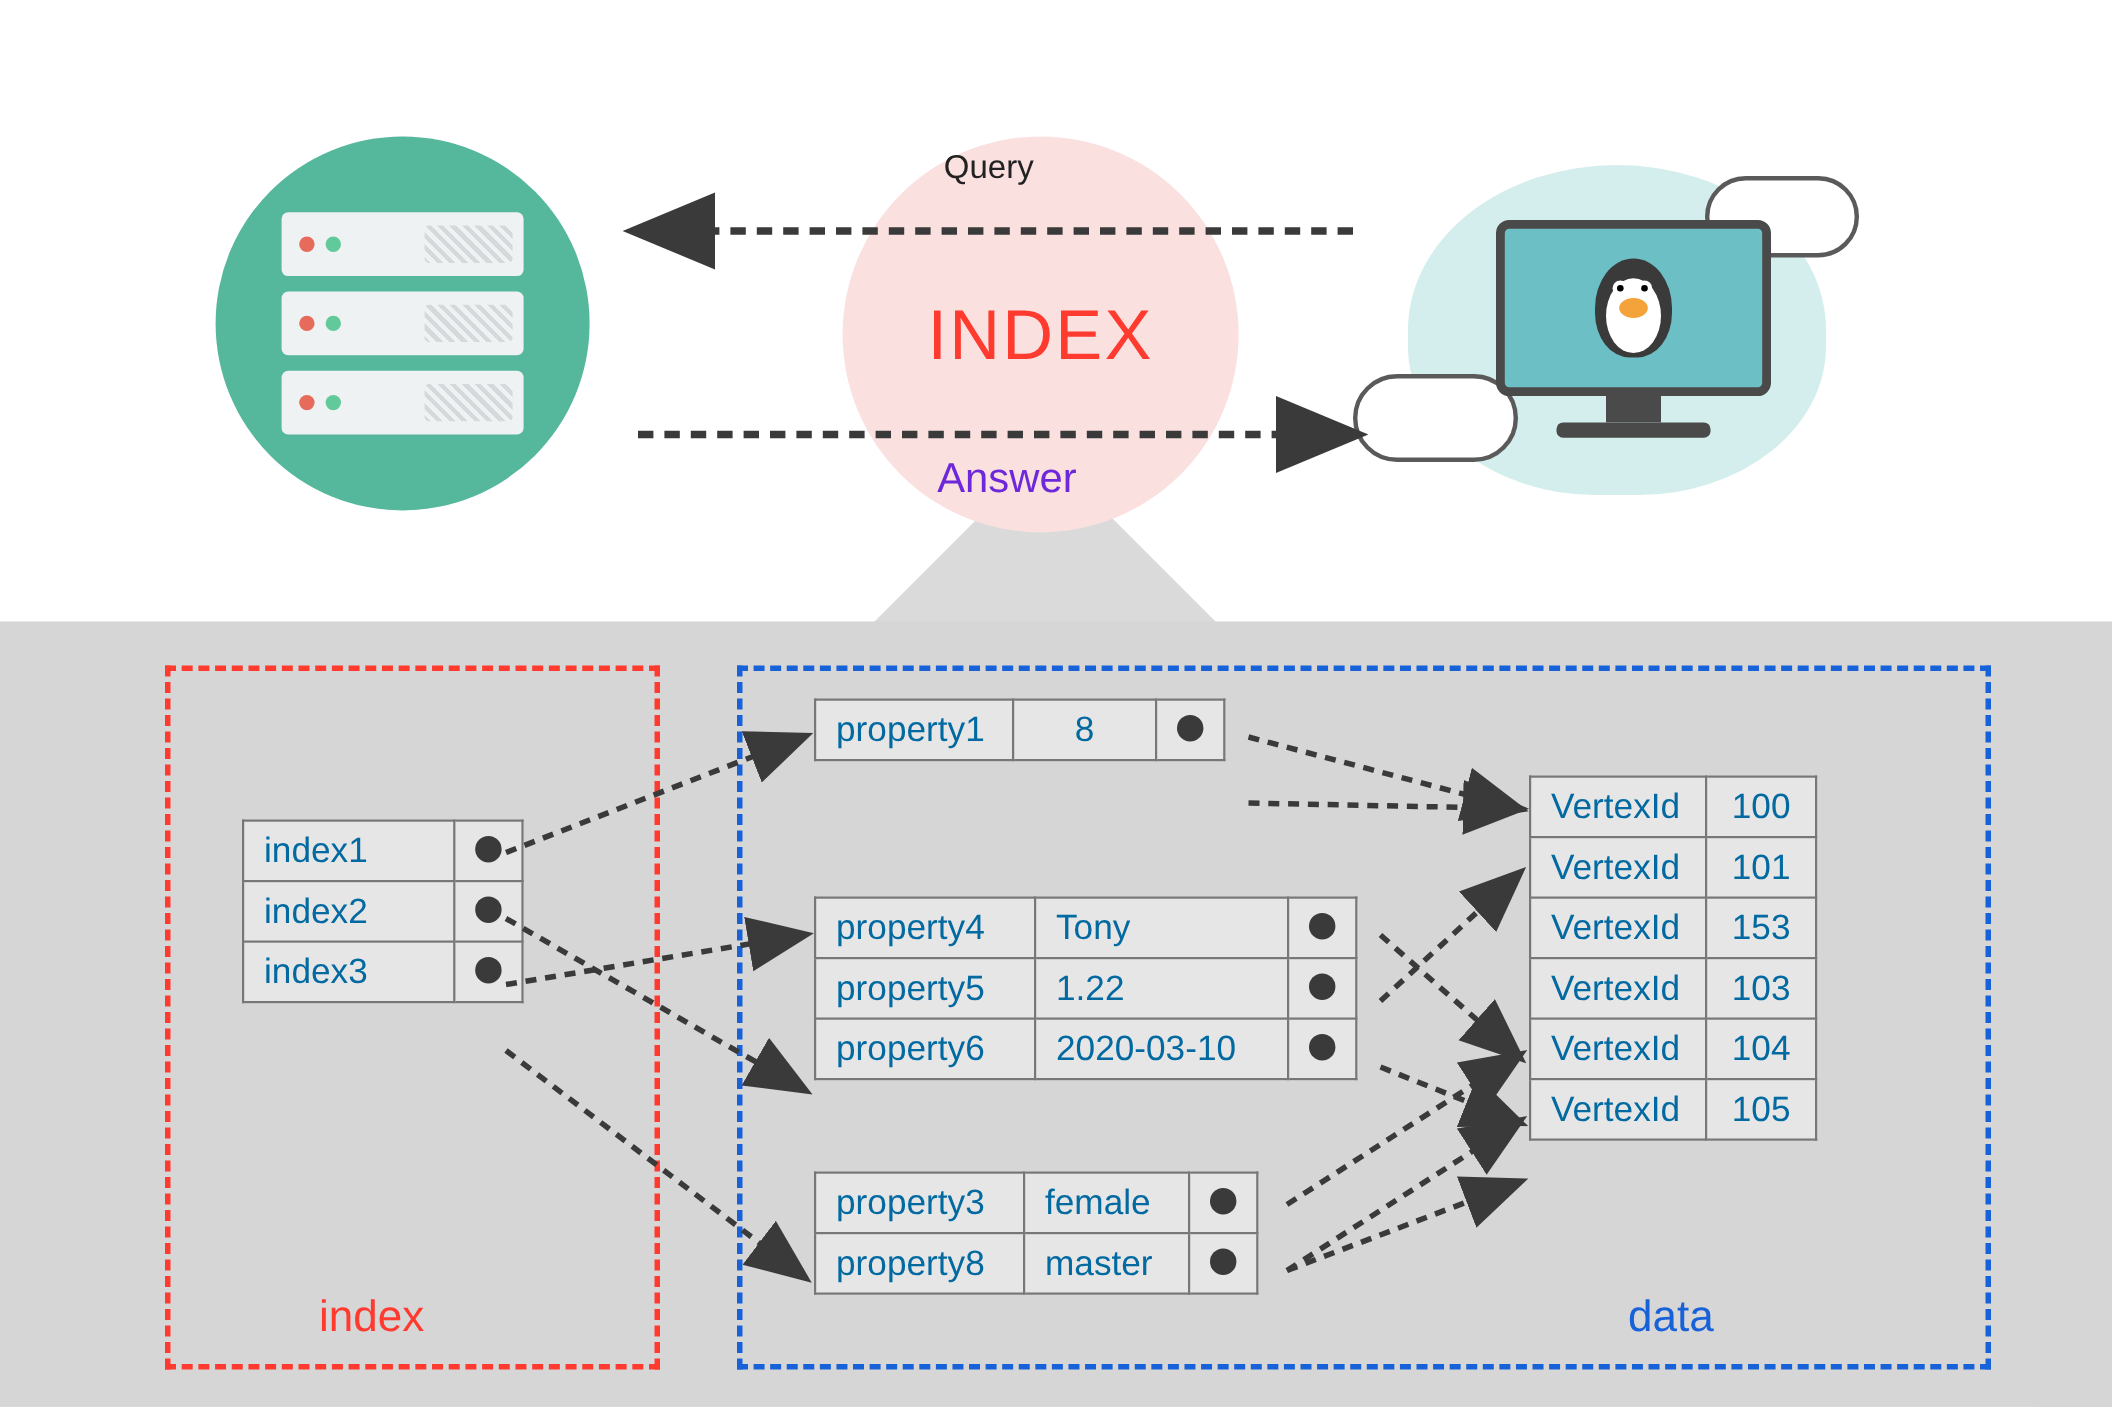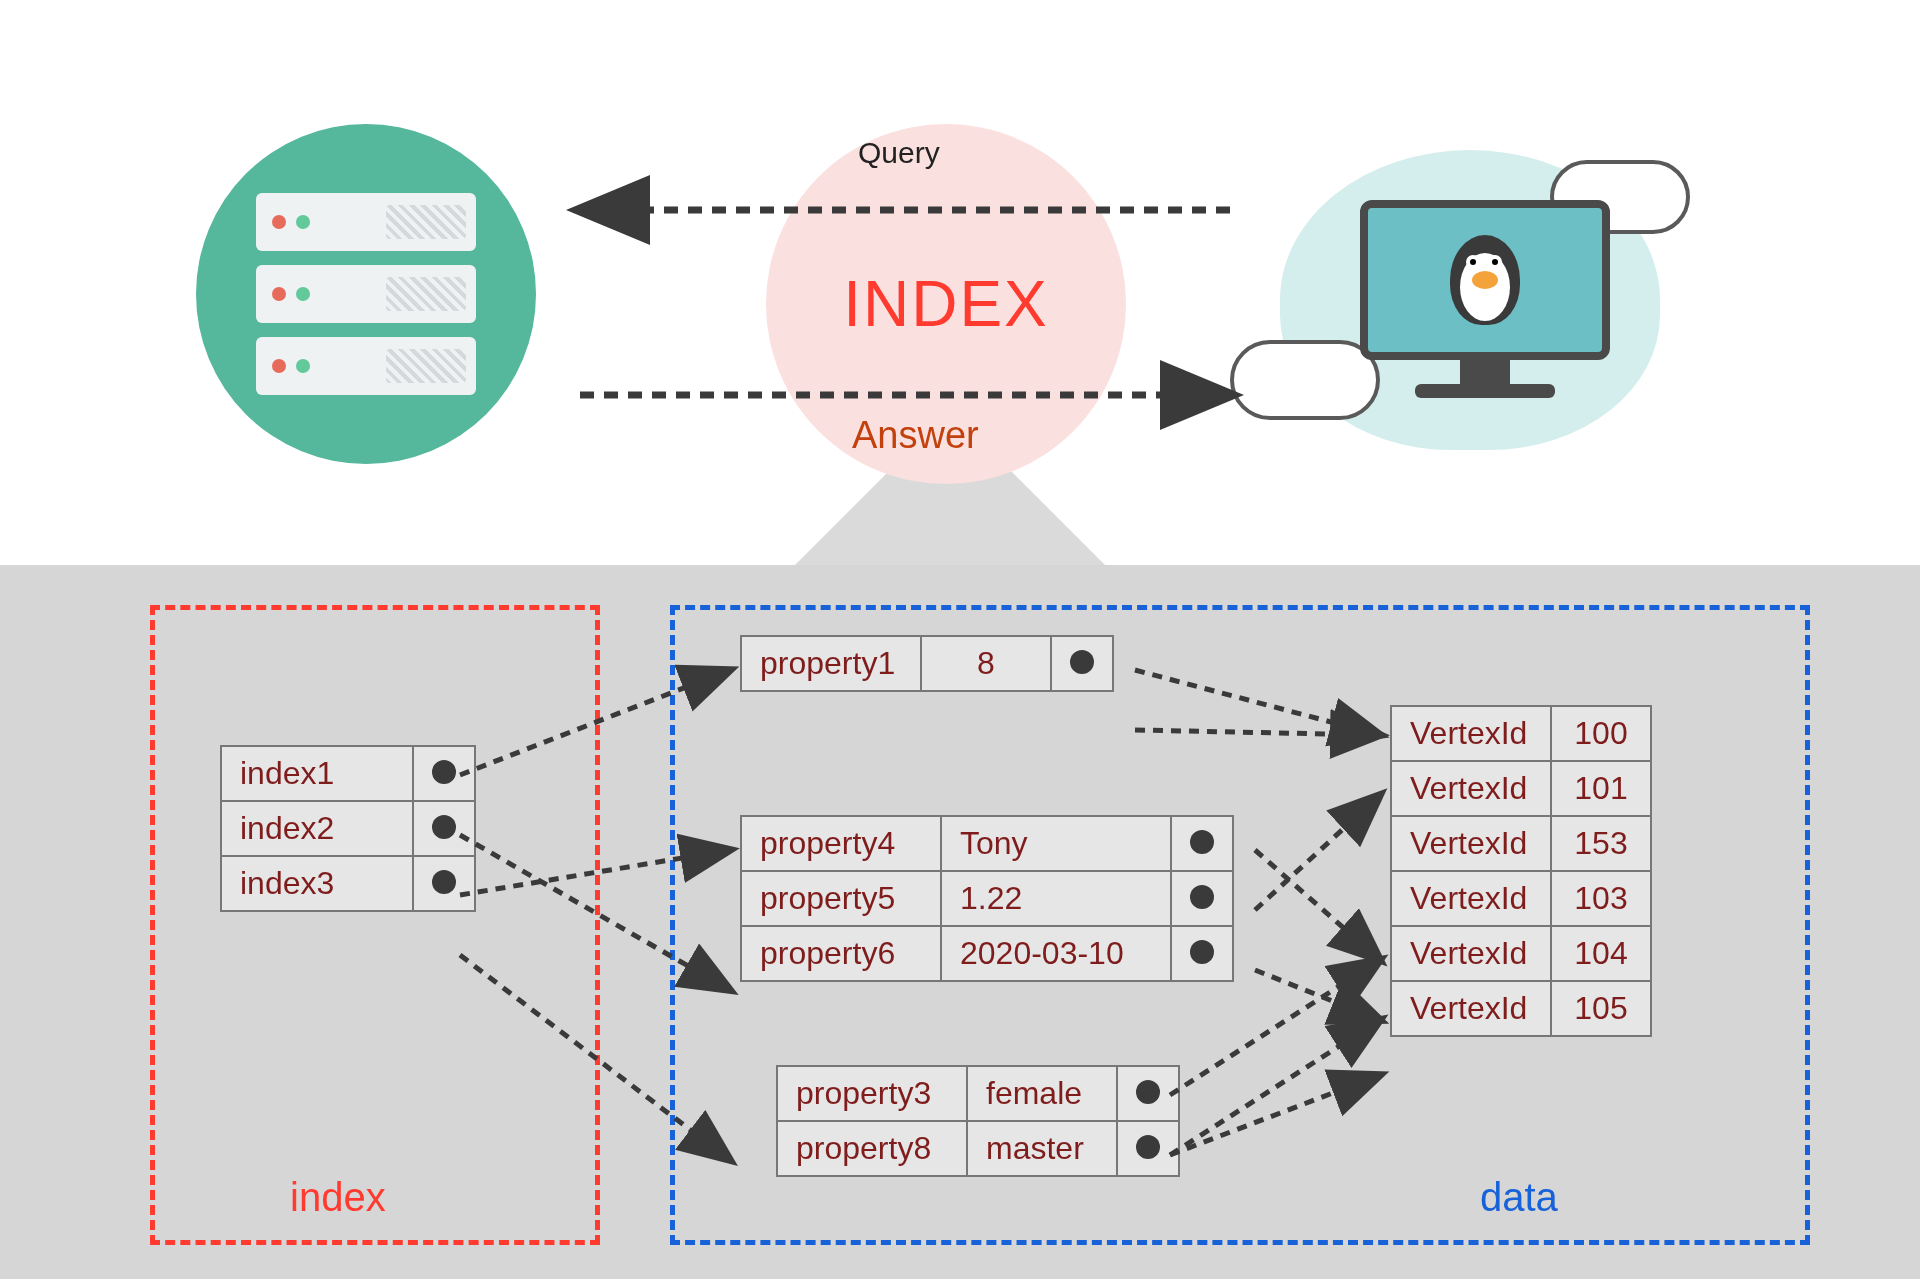--- a/index.html
+++ b/index.html
@@ -11,21 +11,21 @@
   .server-circle { position:absolute; left:196px; top:124px; width:340px; height:340px; border-radius:50%; background:#55b79c; display:flex; align-items:center; justify-content:center; flex-direction:column; gap:14px;}
   .server-unit { width:220px; height:58px; background:#eef2f3; border-radius:6px; display:flex; align-items:center; padding-left:16px; gap:10px; }
   .led { width:14px; height:14px; border-radius:50%; }
   .led.red{background:#e66b5b;} .led.green{background:#62c99a;} 
   .vents { margin-left:auto; width:80px; height:34px; background:repeating-linear-gradient(45deg,#d5d9db 0 4px,#eef2f3 4px 8px); border-radius:4px; margin-right:10px;}
   
   .pink-circle { position:absolute; left:766px; top:124px; width:360px; height:360px; border-radius:50%; background:#fbe0e0; display:flex; align-items:center; justify-content:center; }
   .pink-circle .idx-label { font-size:64px; color:#ff3b30; letter-spacing:2px; }
   
   .query-label { position:absolute; left:858px; top:136px; font-size:30px; color:#222; }
-  .answer-label { position:absolute; left:852px; top:414px; font-size:38px; color:#c2410c; }
+  .answer-label { position:absolute; left:852px; top:414px; font-size:38px; color:#6d28d9; }
   
   
   svg.overlay { position:absolute; left:0; top:0; width:1920px; height:1279px; pointer-events:none; }
   
   
   .client-cloud { position:absolute; left:1250px; top:120px; width:430px; height:350px; }
   .cloud-bg { position:absolute; left:30px; top:30px; width:380px; height:300px; background:#b6e3e0; border-radius:50% 50% 45% 45%; opacity:.6;}
   .cloud-small { position:absolute; background:#fff; border:4px solid #5a5a5a; border-radius:40px; }
   .monitor { position:absolute; left:110px; top:80px; width:250px; height:200px; }
   .monitor-screen { width:250px; height:160px; background:#6cc0c5; border:8px solid #4a4a4a; border-radius:12px; display:flex; align-items:center; justify-content:center; }
@@ -47,21 +47,21 @@
   .bottom-panel { position:absolute; left:0; top:565px; width:1920px; height:714px; background:#d6d6d6; }
   
   .dashed-box { position:absolute; border:5px dashed; background:transparent; }
   .box-red { border-color:#ff3b30; }
   .box-blue { border-color:#1862d9; }
   .box-label { position:absolute; font-size:40px; }
   .lbl-red { color:#ff3b30; }
   .lbl-blue { color:#1862d9; }
 
   
-  table.dt { position:absolute; border-collapse:collapse; background:#e6e6e6; font-size:32px; color:#7f1d1d; }
+  table.dt { position:absolute; border-collapse:collapse; background:#e6e6e6; font-size:32px; color:#0369a1; }
   table.dt td { border:2px solid #777; padding:8px 18px; height:54px; vertical-align:middle; }
   table.dt td.dotcell { width:60px; text-align:center; }
   .dot { display:inline-block; width:24px; height:24px; background:#3a3a3a; border-radius:50%; }
   
   
   .idx-table td.k { width:192px; } .idx-table td.dotcell{width:70px;}
   .prop-a td.k{width:180px;} .prop-a td.v{width:130px;text-align:center;} .prop-a td.dotcell{width:70px;}
   .prop-b td.k{width:200px;} .prop-b td.v{width:230px;border-radius:12px;} .prop-b td.dotcell{width:70px;}
   .prop-c td.k{width:190px;} .prop-c td.v{width:150px;} .prop-c td.dotcell{width:70px;}
   .vtx td.k{width:160px;} .vtx td.v{width:100px;text-align:center;}
@@ -169,21 +169,21 @@
             <td class="dotcell"><span class="dot"></span></td>
           </tr>
       <tr>
             <td class="k">property6</td>
             <td class="v">2020-03-10</td>
             <td class="dotcell"><span class="dot"></span></td>
           </tr>
     </tbody>
       </table>
 
-    <table class="dt prop-c" style="left:776px; top:500px;">
+    <table class="dt prop-c" style="left:740px; top:500px;">
       <tbody>
           <tr>
             <td class="k">property3</td>
             <td class="v">female</td>
             <td class="dotcell"><span class="dot"></span></td>
           </tr>
       <tr>
             <td class="k">property8</td>
             <td class="v">master</td>
             <td class="dotcell"><span class="dot"></span></td>

